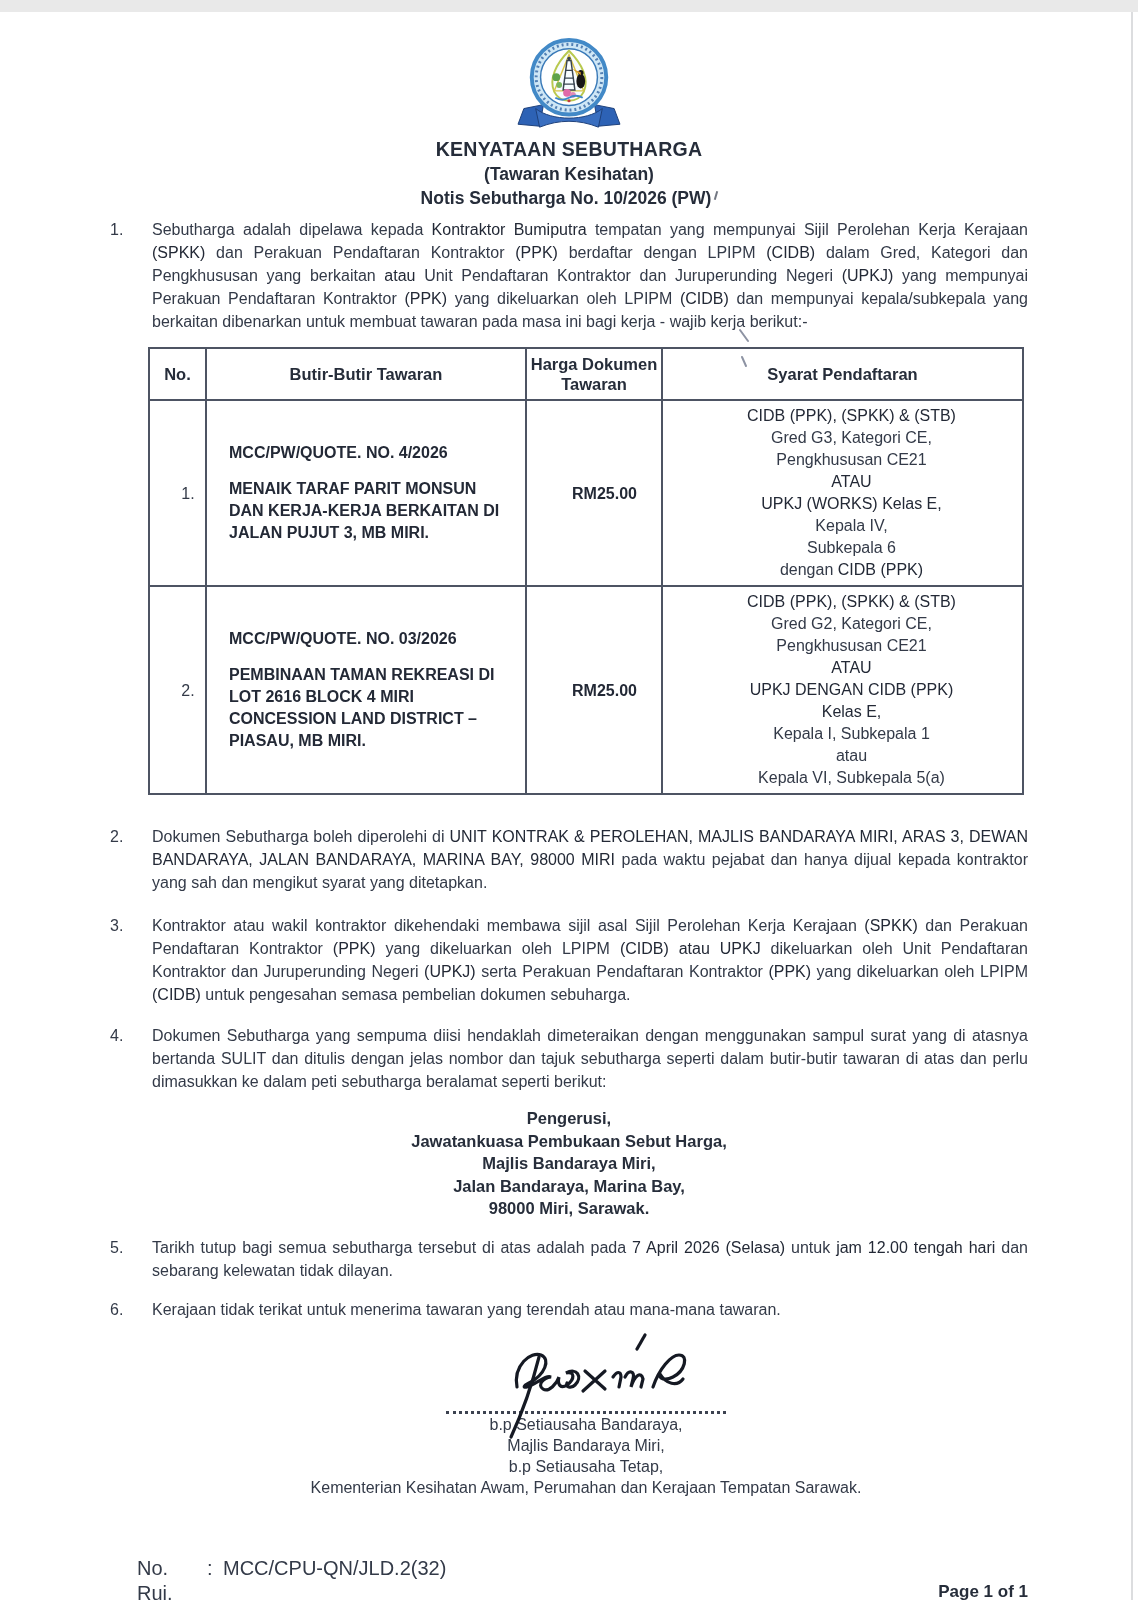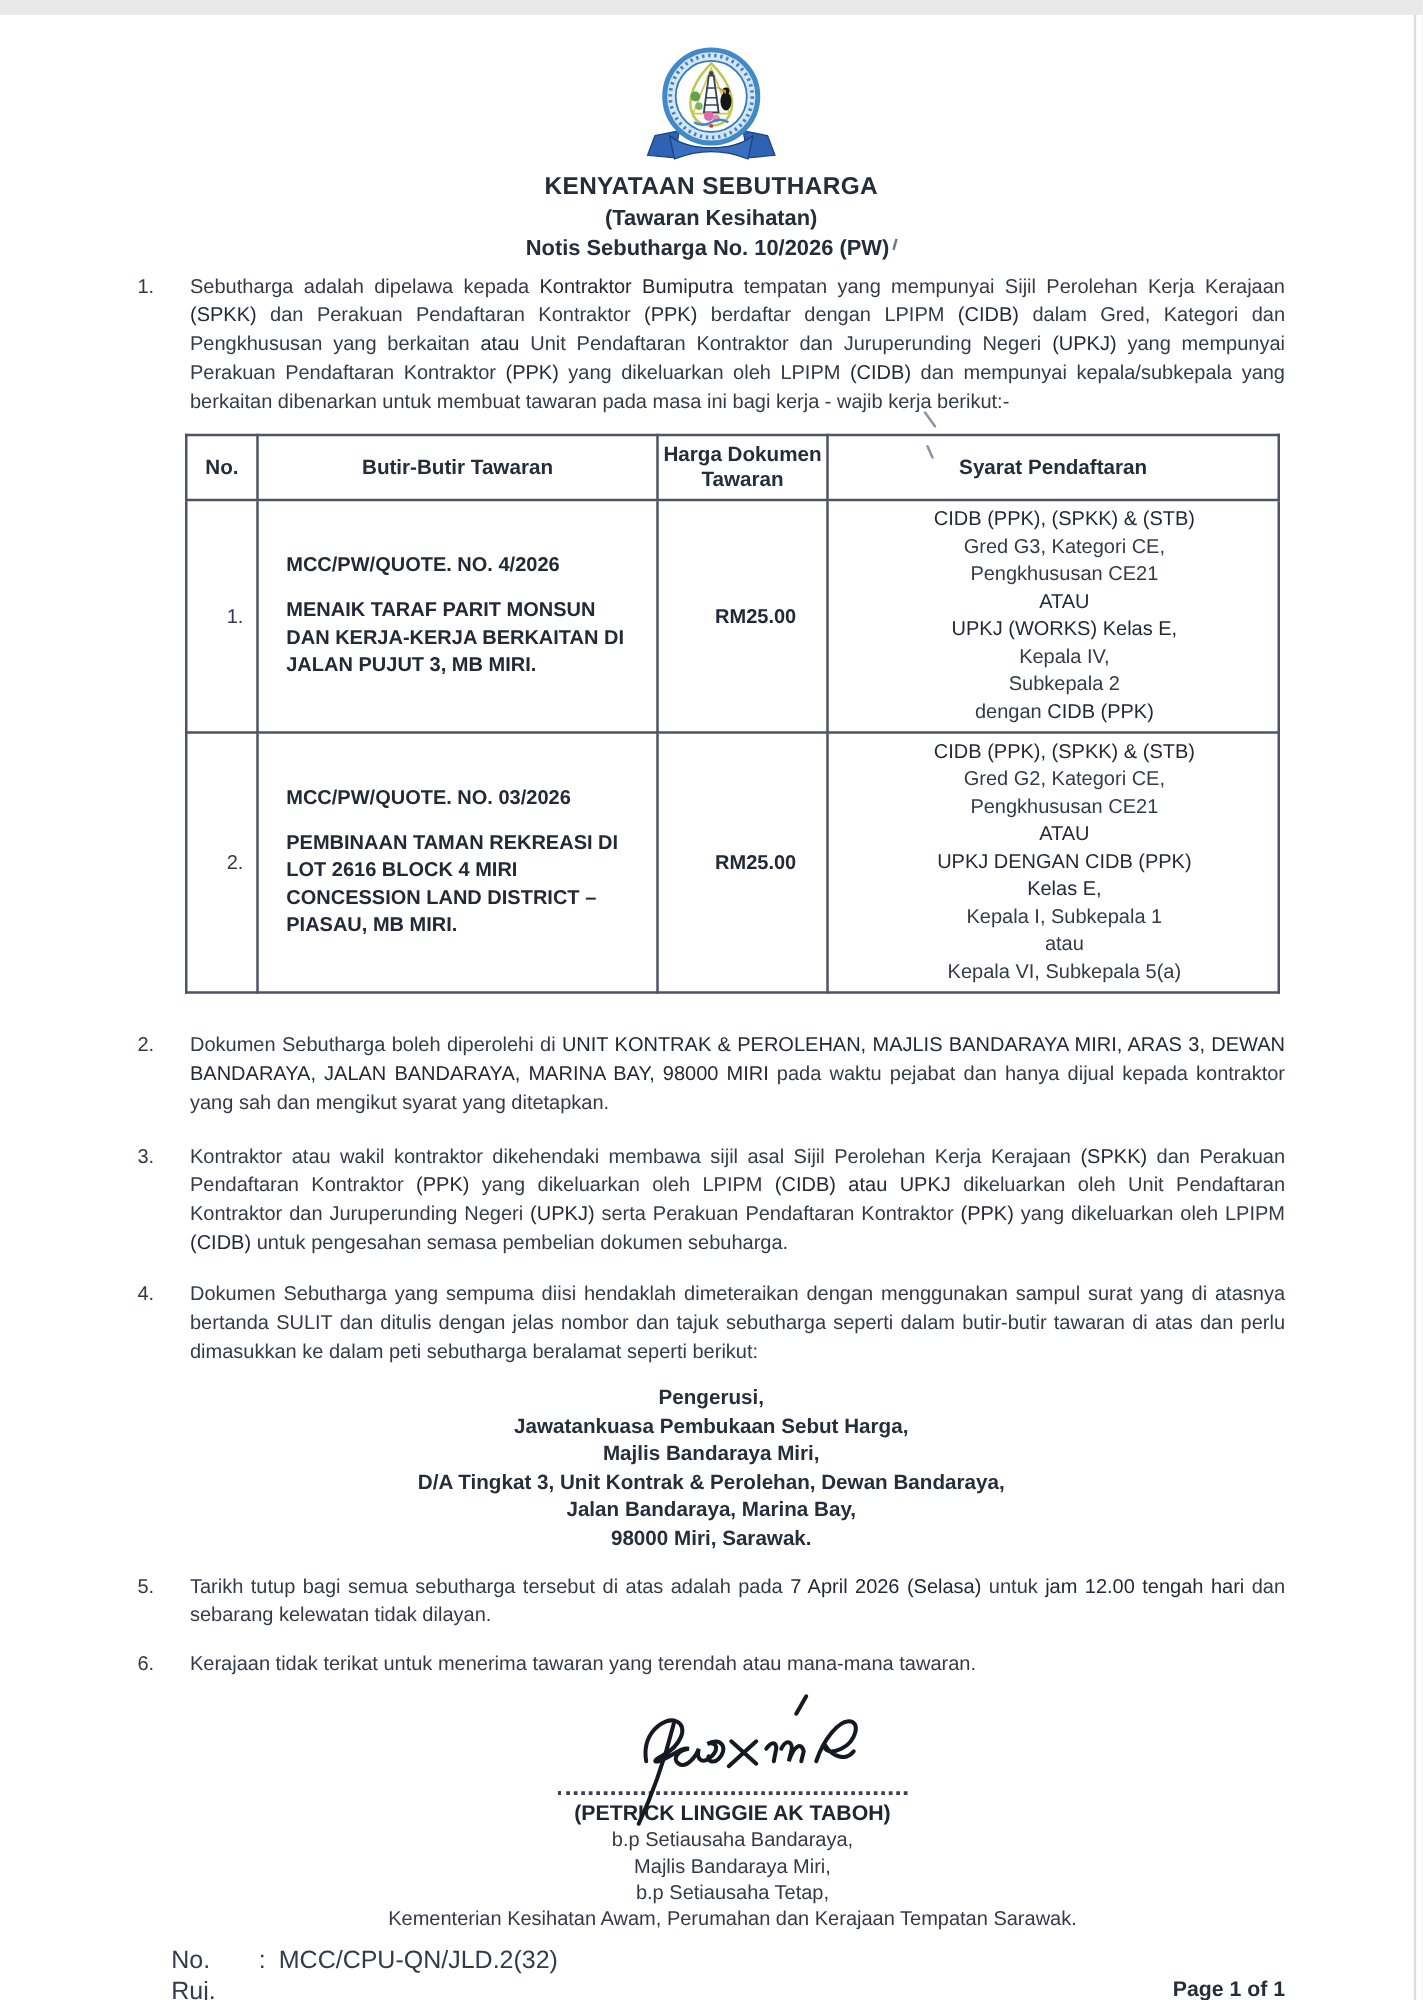--- a/index.html
+++ b/index.html
@@ -139,21 +139,21 @@
             <div class="btitle">MENAIK TARAF PARIT MONSUN DAN KERJA-KERJA BERKAITAN DI JALAN PUJUT 3, MB MIRI.</div>
           </td>
           <td class="cell-harga">RM25.00</td>
           <td class="cell-syarat">
               <div class="ln"><span class="b">CIDB (PPK), (SPKK) &amp; (STB)</span></div>
               <div class="ln"><span>Gred G3, Kategori CE,</span></div>
               <div class="ln"><span>Pengkhususan CE21</span></div>
               <div class="ln"><span class="b">ATAU</span></div>
               <div class="ln"><span class="b">UPKJ (WORKS) Kelas E,</span></div>
               <div class="ln"><span>Kepala IV,</span></div>
-              <div class="ln"><span>Subkepala 2</span></div>
+              <div class="ln"><span>Subkepala 6</span></div>
               <div class="ln"><span>dengan </span><span class="b">CIDB (PPK)</span></div>
             </td>
         </tr>
         <tr>
           <td class="cell-no">2.</td>
           <td class="cell-butir">
             <div class="ref">MCC/PW/QUOTE. NO. 03/2026</div>
             <div class="btitle">PEMBINAAN TAMAN REKREASI DI LOT 2616 BLOCK 4 MIRI CONCESSION LAND DISTRICT – PIASAU, MB MIRI.</div>
           </td>
           <td class="cell-harga">RM25.00</td>
@@ -182,21 +182,20 @@
     </div>
     <div class="para m-p4">
       <div class="num">4.</div>
       <div class="ptext"><span>Dokumen Sebutharga yang sempuma diisi hendaklah dimeteraikan dengan menggunakan sampul surat yang di atasnya bertanda SULIT dan ditulis dengan jelas nombor dan tajuk sebutharga seperti dalam butir-butir tawaran di atas dan perlu dimasukkan ke dalam peti sebutharga beralamat seperti berikut:</span></div>
     </div>
 
     <div class="address">
         <div class="ln"><span>Pengerusi,</span></div>
         <div class="ln"><span>Jawatankuasa Pembukaan Sebut Harga,</span></div>
         <div class="ln"><span>Majlis Bandaraya Miri,</span></div>
-        <div class="ln"><span>D/A Tingkat 3, Unit Kontrak &amp; Perolehan, Dewan Bandaraya,</span></div>
         <div class="ln"><span>Jalan Bandaraya, Marina Bay,</span></div>
         <div class="ln"><span>98000 Miri, Sarawak.</span></div>
       </div>
 
     <div class="para m-p5">
       <div class="num">5.</div>
       <div class="ptext"><span>Tarikh tutup bagi semua sebutharga tersebut di atas adalah pada </span><span class="b">7 April 2026 (Selasa)</span><span> untuk </span><span class="b">jam 12.00 tengah hari</span><span> dan sebarang kelewatan tidak dilayan.</span></div>
     </div>
     <div class="para m-p6">
       <div class="num">6.</div>
@@ -209,21 +208,20 @@
           <path d="M30,62 C26,40 44,26 54,30 C64,34 58,50 42,58 C36,61 36,63 40,62 C50,59 58,50 64,52 C56,53 50,60 56,64 C62,68 70,58 72,52 C70,60 74,64 80,60"></path>
           <path d="M80,60 C88,54 88,46 79,48 C90,42 96,52 88,60 C84,64 78,62 80,58"></path>
           <path d="M98,46 L118,64 M118,46 L96,66"></path>
           <path d="M126,52 C130,46 134,46 134,52 L132,62 M138,52 C142,44 148,46 146,54 L144,62 C148,50 154,46 156,54 L154,62"></path>
           <path d="M150,24 L158,10"></path>
           <path d="M166,62 C172,44 184,30 192,30 C202,30 198,46 186,52 C178,56 172,54 173,49 C179,59 190,62 196,54"></path>
           <path d="M52,32 C46,56 36,86 24,112"></path>
         </g>
       </svg>
       <div class="dotted-line"></div>
-      <div class="sig-name">(PETRICK LINGGIE AK TABOH)</div>
       <div class="sig-lines">
           <div class="ln"><span>b.p Setiausaha Bandaraya,</span></div>
           <div class="ln"><span>Majlis Bandaraya Miri,</span></div>
           <div class="ln"><span>b.p Setiausaha Tetap,</span></div>
           <div class="ln"><span>Kementerian Kesihatan Awam, Perumahan dan Kerajaan Tempatan Sarawak.</span></div>
         </div>
     </div>
   </div>
 
   <div class="footer">

